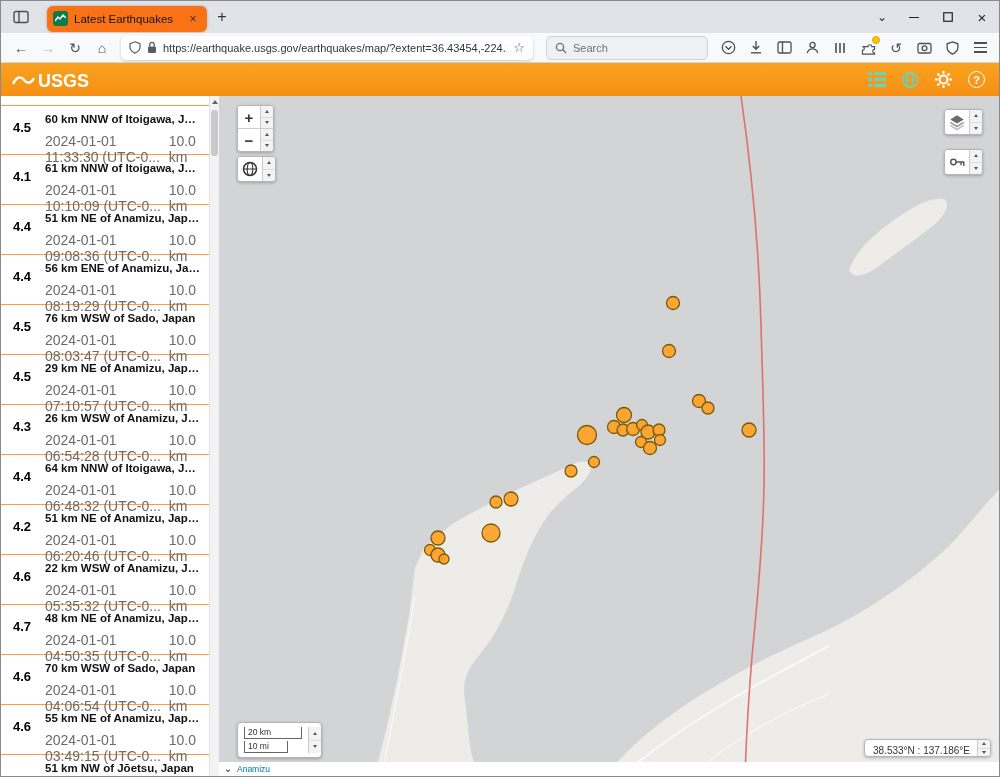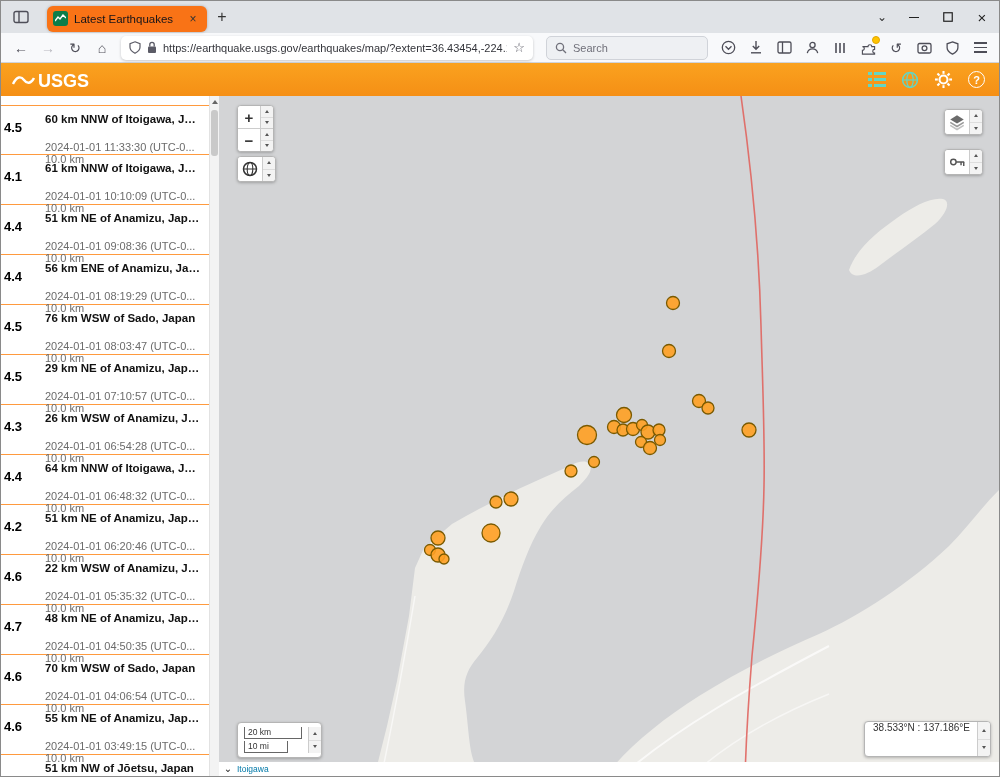--- a/index.html
+++ b/index.html
@@ -47,23 +47,23 @@
   .help-circle { width:17px; height:17px; border:1.7px solid #fff; border-radius:50%; display:flex; align-items:center; justify-content:center; color:#fff; font-size:11px; font-weight:bold; }
 
   
   .content { position:absolute; top:95px; left:0; right:0; bottom:0; display:flex; }
 
   
   .sidebar { width:218px; position:relative; background:#fff; flex:0 0 auto; }
   .qlist { position:absolute; top:0; left:0; right:10px; bottom:0; overflow:hidden; padding-top:9px; }
   .qitem { height:50px; border-bottom:1px solid #ff9a3e; position:relative; padding:7px 8px 0 44px; }
   .qitem:first-child { border-top:1px solid #ff9a3e; }
-  .qmag { position:absolute; left:3px; top:14px; font-size:13px; font-weight:bold; color:#000; }
+  .qmag { position:absolute; left:12px; top:14px; font-size:13px; font-weight:bold; color:#000; }
   .qtitle { font-size:11.5px; font-weight:bold; color:#111; white-space:nowrap; overflow:hidden; text-overflow:ellipsis; }
-  .qmeta { display:flex; justify-content:space-between; margin-top:16px; font-size:11px; color:#6b6b6b;flex-direction:column; }
+  .qmeta { display:flex; justify-content:space-between; margin-top:8px; font-size:14px; color:#6b6b6b; }
   .scrollbar { position:absolute; top:0; right:0; bottom:0; width:10px; background:#f3f3f3; border-left:1px solid #e2e2e2; }
   .sb-up { height:12px; display:flex; align-items:center; justify-content:center; }
   .tri-up { width:0; height:0; border:3px solid transparent; border-bottom:4px solid #666; margin-bottom:3px; }
   .sb-thumb { position:absolute; top:14px; left:1px; right:1px; height:46px; background:#c9c9c9; border-radius:3px; }
 
   
   .map { flex:1; position:relative; overflow:hidden; background:#d3d4d6; }
   .basemap { position:absolute; inset:0; }
 
   .mapctl { position:absolute; display:flex; background:#fff; border:1px solid #b5b5b5; border-radius:4px; overflow:hidden; box-shadow:0 1px 3px rgba(0,0,0,.25); }
@@ -80,21 +80,21 @@
   .globectl { left:18px; top:60px; }
   .icbtn { width:24px; height:24px; display:flex; align-items:center; justify-content:center; background:#fff; }
   .layersctl { right:16px; top:13px; }
   .keyctl { right:16px; top:53px; }
 
   .scalectl { left:18px; bottom:18px; padding:4px 0 4px 6px; }
   .scales { width:64px; padding-right:4px; }
   .scale-km { width:58px; font-size:8.5px; color:#333; border:1px solid #666; border-top:none; height:12px; line-height:10px; padding-left:3px; }
   .scale-mi { width:44px; font-size:8.5px; color:#333; border:1px solid #666; border-top:none; height:12px; line-height:10px; padding-left:3px; margin-top:2px; }
 
-  .coordctl { right:8px; bottom:19px; height:36px; align-items:flex-start; padding-left:8px; }
+  .coordctl { right:8px; bottom:19px; height:18px; align-items:flex-end; padding-left:8px; }
   .coord-text { font-size:10px; color:#333; padding-right:7px; white-space:nowrap; }
 
   .attrib { position:absolute; left:0; right:0; bottom:0; height:14px; background:#fff; display:flex; align-items:center; gap:3px; padding-left:3px; font-size:8.5px; color:#333; }
   .attrib .leaflet { color:#0078a8; }
   .attrib-chevron { font-size:10px; color:#222; width:12px; text-align:center; line-height:10px; }
 </style>
 </head>
 <body>
 
 <div class="screen">
@@ -525,17 +525,17 @@
               <span class="t-up"></span>
             </div>
           <div class="sp">
               <span class="t-dn"></span>
             </div>
         </div>
       </div>
 
       <div class="attrib">
         <span class="attrib-chevron">⌄</span>
-        <span class="leaflet">Itoigawa</span>
+        <span class="leaflet">Anamizu</span>
       </div>
     </div>
   </div>
 </div>
 
 </body></html>

